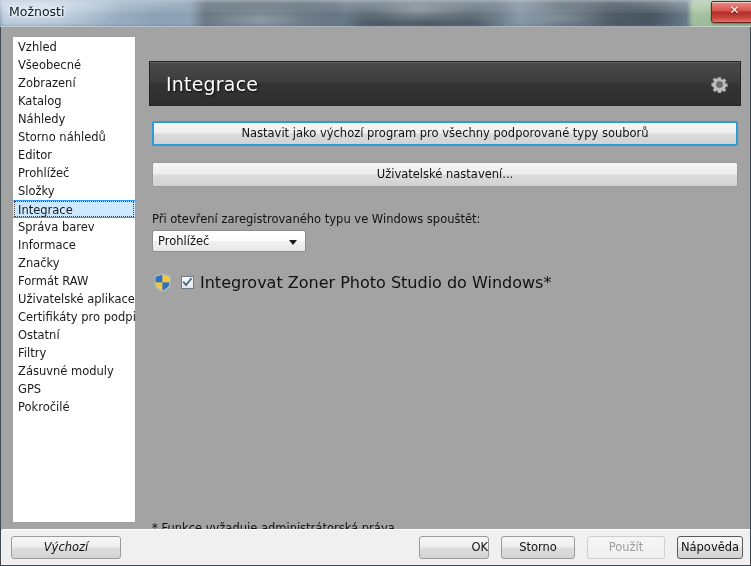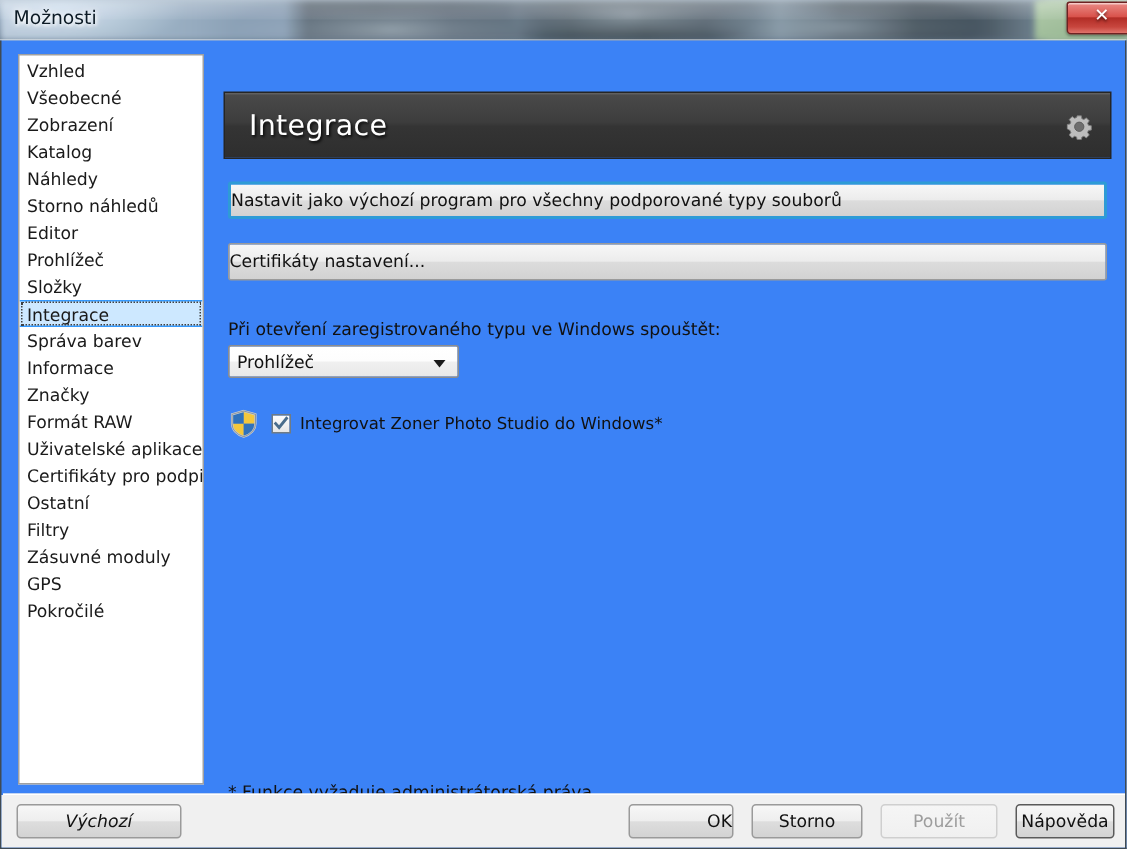--- a/index.html
+++ b/index.html
@@ -103,21 +103,21 @@
     color: #ffffff;
     text-shadow: 0 1px 2px rgba(0,0,0,.6);
   }
 
   
   .dialog-body {
     position: absolute;
     left: 0; top: 27px;
     width: 751px;
     height: 539px;
-    background: #3b82f6;
+    background: #a3a3a3;
     border-left: 1px solid #3f4a53;
     border-right: 1px solid #3f4a53;
     border-bottom: 1px solid #3f4a53;
     box-sizing: border-box;
   }
 
   
   .sidebar {
     position: absolute;
     left: 11px; top: 9px;
@@ -188,20 +188,21 @@
     cursor: pointer;
   }
 
   
   .wide-btn {
     position: absolute;
     left: 3px;
     width: 586px;
     height: 25px;
     line-height: 23px;
+    text-align: center;
     font-size: 11.5px;
     color: #111;
     background: linear-gradient(180deg, #f7f7f7 0%, #ececec 48%, #dcdcdc 52%, #d2d2d2 100%);
     border: 1px solid #9a9a9a;
     border-radius: 2px;
     box-sizing: border-box;
     cursor: pointer;
     white-space: nowrap;
     overflow: hidden;
   }
@@ -265,21 +266,21 @@
     background: linear-gradient(180deg, #fdfdfd 0%, #f2f2f2 55%, #e6e6e6 100%);
     border: 1px solid #6f7b85;
     box-sizing: border-box;
     position: relative;
     margin-right: 6px;
     flex: 0 0 auto;
     cursor: pointer;
   }
   .checkbox svg { position: absolute; left: 0; top: 0; }
   .check-label {
-    font-size: 11px;
+    font-size: 16px;
     color: #111;
     white-space: nowrap;
     cursor: default;
   }
 
   
   .footnote {
     position: absolute;
     left: 3px; top: 485px;
     font-size: 11.5px;
@@ -381,21 +382,21 @@
             <g fill="#bdbdbd" stroke="#7d7d7d" stroke-width="0.6">
               <path d="M7.1 1.2h2.8l.35 1.95 1.35.56 1.6-1.15 2 2-1.15 1.6.56 1.35 1.95.35v2.8l-1.95.35-.56 1.35 1.15 1.6-2 2-1.6-1.15-1.35.56-.35 1.95H7.1l-.35-1.95-1.35-.56-1.6 1.15-2-2 1.15-1.6-.56-1.35L.44 9.81V7.01l1.95-.35.56-1.35L1.8 3.71l2-2 1.6 1.15 1.35-.56z"></path>
             </g>
             <circle cx="8.5" cy="8.5" r="3.1" fill="#6e6e6e" stroke="#585858" stroke-width="0.6"></circle>
           </svg>
         </span>
       </div>
 
       <div class="wide-btn focused" id="btnDefaultProg">Nastavit jako výchozí program pro všechny podporované typy souborů</div>
 
-      <div class="wide-btn" id="btnUserSettings">Certifikáty nastavení...</div>
+      <div class="wide-btn" id="btnUserSettings">Uživatelské nastavení...</div>
 
       <div class="field-label">Při otevření zaregistrovaného typu ve Windows spouštět:</div>
 
       <div class="combo">
         <span class="combo-text">Prohlížeč</span>
         <span class="combo-arrow"></span>
       </div>
 
       <div class="check-row">
         <span class="shield-icon">

